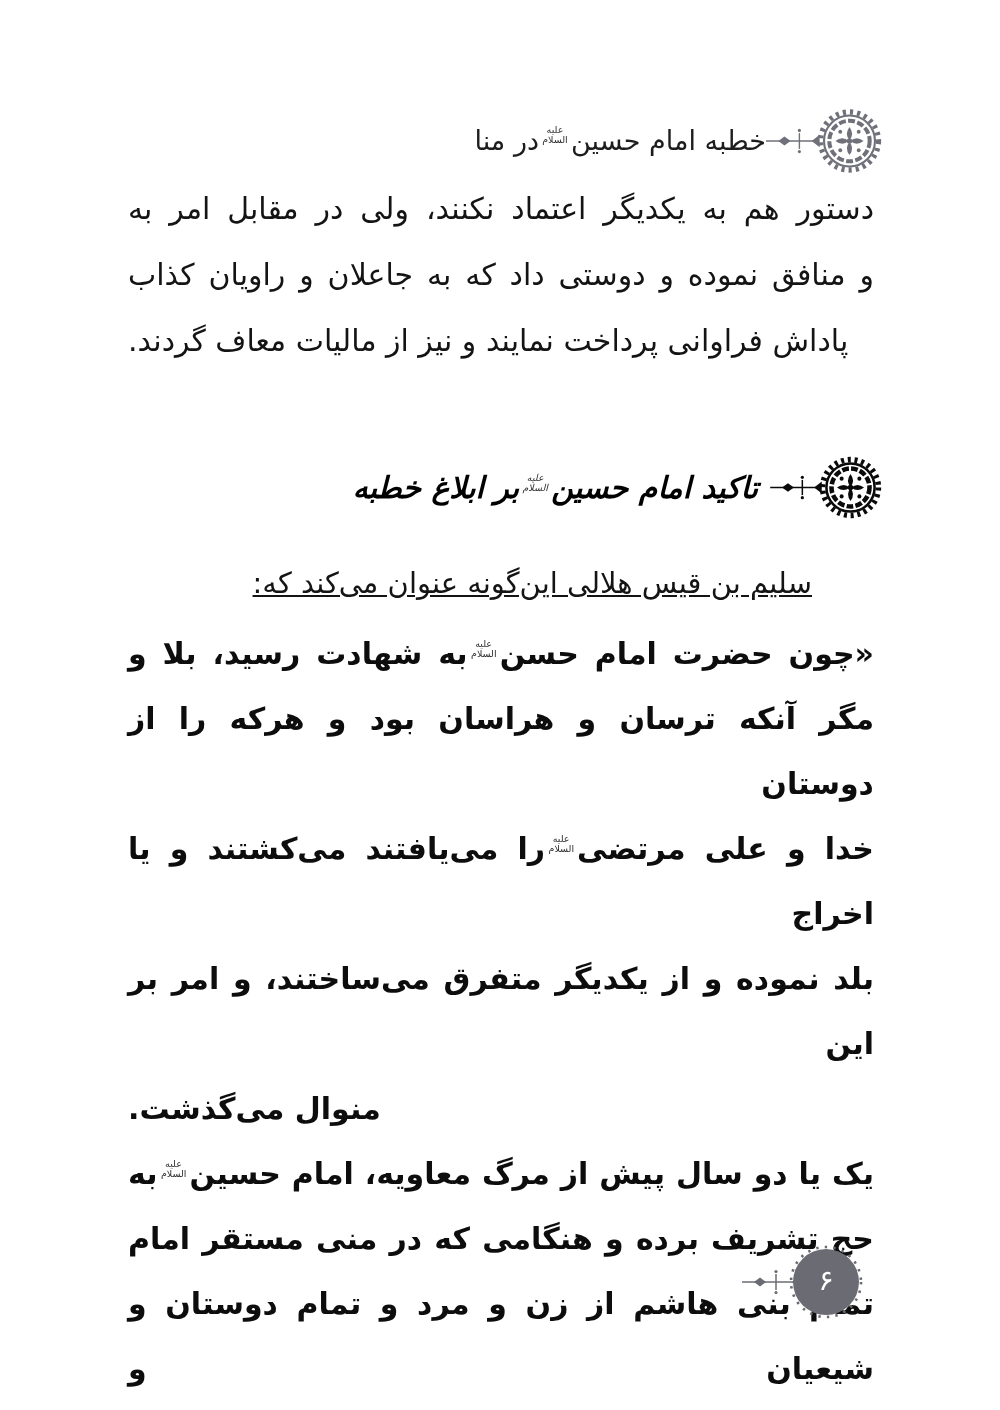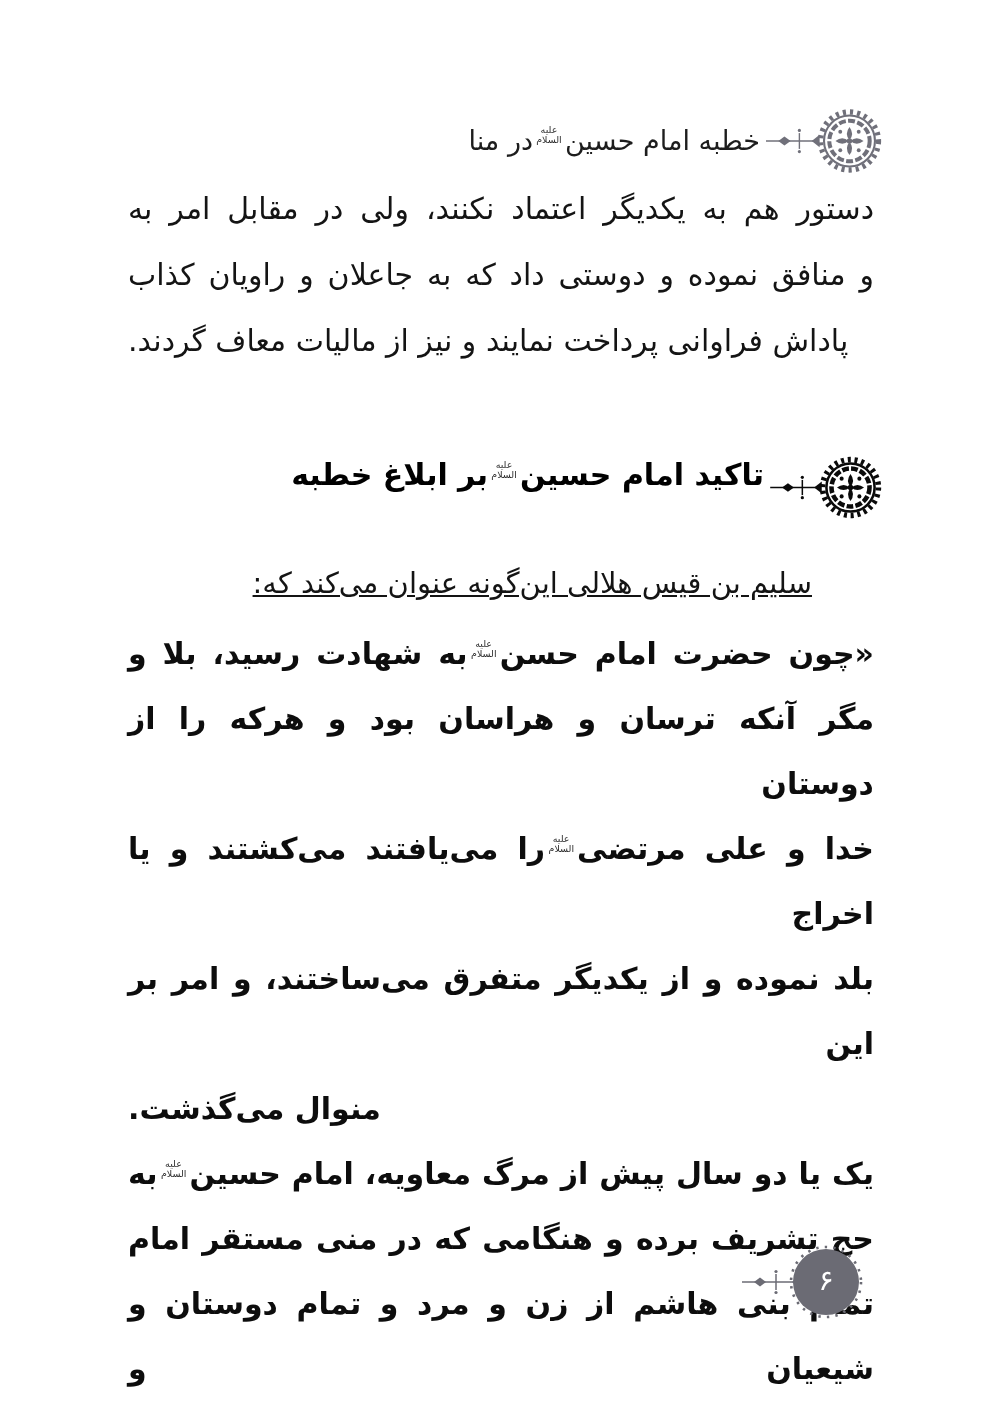--- a/index.html
+++ b/index.html
@@ -8,21 +8,21 @@
     width:1000px;height:1410px;
     background:#ffffff;
     overflow:hidden;
     direction:rtl;
     font-family:"DejaVu Sans",sans-serif;
     color:#161616;
   }
   
   .header{
     position:absolute;top:104px;right:118px;left:120px;
-    display:flex;align-items:center;gap:6px;
+    display:flex;align-items:center;
   }
   .header .orn{color:#70707a;flex:0 0 auto;display:inline-flex;}
   .header-title{
     margin:0;font-size:27px;font-weight:400;color:#1d1d1d;
     letter-spacing:0;line-height:1.4;white-space:nowrap;
   }
   
   .hon{
     display:inline-block;width:26px;font-size:9.5px;line-height:1.05;
     vertical-align:7px;text-align:center;margin:0 3px;
@@ -35,21 +35,21 @@
   }
   .quote{
     position:absolute;top:621px;right:126px;left:128px;
     font-size:30px;line-height:65px;font-weight:700;color:#0d0d0d;
   }
   .line{text-align:left;}
   .line.j{text-align:justify;text-align-last:justify;}
   
   .sec-heading{
     position:absolute;top:452px;right:118px;left:120px;
-    display:flex;gap:6px;
+    display:flex;align-items:center;gap:12px;font-style:italic;
   }
   .sec-heading .orn{color:#0a0a0a;flex:0 0 auto;display:inline-flex;}
   .sec-heading h2{
     margin:0;font-size:30px;font-weight:700;color:#000;
     line-height:1.5;white-space:nowrap;
   }
   
   .narrator{
     position:absolute;top:560px;right:126px;left:128px;
     padding-right:62px;margin:0;

